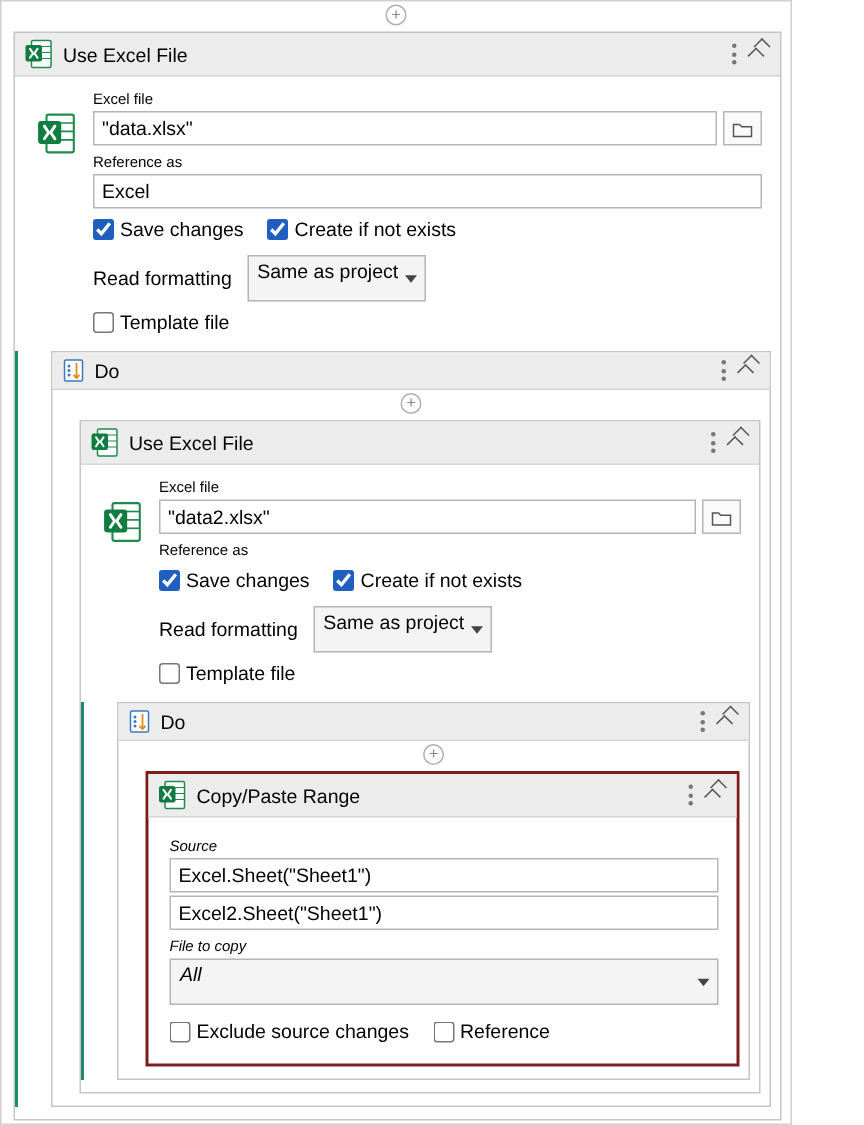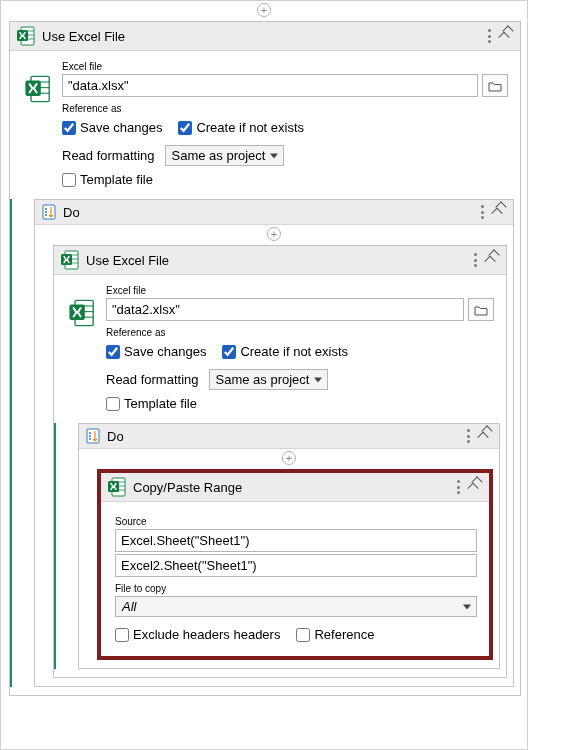--- a/index.html
+++ b/index.html
@@ -3,21 +3,21 @@
 <meta charset="utf-8">
 <style>
   * { box-sizing: border-box; font-family: "Segoe UI", Arial, sans-serif; }
   body { margin: 0; background: #fff; font-size: 13px; color: #000; }
   .stage { width: 528px; height: 750px; border: 1px solid #d0d0d0; position: relative; overflow: hidden; }
   .add-row { display:flex; justify-content:center; align-items:center; height:14px; margin:2px 0; }
   .add-btn { width:14px; height:14px; border:1px solid #b0b0b0; border-radius:50%; display:flex; align-items:center; justify-content:center; font-size:11px; color:#888; background:#fff; cursor:pointer; }
   .add-btn:before { content:"+"; line-height:1; }
 
   .activity { margin: 4px 6px 8px 8px; border:1px solid #c5c5c5; background:#fff; }
-  .activity.selected { border:4px solid #7f1d1d; }
+  .activity.selected { border:2px solid #7f1d1d; }
   .act-header { display:flex; align-items:center; background:#ececec; border-bottom:1px solid #d6d6d6; padding:4px 6px; gap:6px; cursor:move; }
   .act-header .title { flex:1; font-size:13px; }
   .act-body { padding:10px 12px 8px 14px; }
   .act-icons { display:flex; gap:8px; align-items:center; }
 
   .xl-icon { width:20px; height:20px; display:flex; align-items:center; justify-content:center; }
   .xl-big { width:28px; height:28px; }
   .xl-svg { width:100%; height:100%; }
 
   .kebab { width:4px; height:14px; display:flex; flex-direction:column; justify-content:space-between; cursor:pointer; }
@@ -33,34 +33,34 @@
   .file-row { display:flex; gap:4px; align-items:stretch; margin-bottom:6px; }
   .file-row .text-input { flex:1; }
   .browse-btn { width:26px; border:1px solid #b5b5b5; background:#fafafa; display:flex; align-items:center; justify-content:center; cursor:pointer; }
   .browse-btn svg { width:14px; height:12px; }
 
   .chk-row { display:flex; gap:16px; align-items:flex-start; margin:6px 0; }
   .chk { display:flex; align-items:center; gap:4px; font-size:13px; }
   .chk input { width:14px; height:14px; accent-color:#1f5fbf; margin:0; }
 
   .inline-row { display:flex; align-items:center; gap:10px; margin:10px 0 6px 0; }
-  .dropdown { border:1px solid #b5b5b5; background:#f4f4f4; padding:2px 18px 2px 6px; font-size:13px; position:relative; cursor:pointer; }
+  .dropdown { border:1px solid #b5b5b5; background:#f4f4f4; padding:2px 18px 12px 6px; font-size:13px; position:relative; cursor:pointer; }
   .dropdown:after { content:""; position:absolute; right:5px; top:50%; width:0; height:0; border-left:4px solid transparent; border-right:4px solid transparent; border-top:5px solid #444; transform:translateY(-50%); }
   .dropdown.wide { display:block; width:100%; flex:1;font-style:italic; }
 
   
   .do-icon { width:16px; height:16px; }
   .do-icon svg { width:100%; height:100%; }
 
   
   .nest { border-left:2px solid #1f8a70; margin-left:0; padding-left:0; }
   .nest .activity { margin-left:22px; margin-right:6px; }
 
   
-  .cp-body label.lbl { margin-top:4px; }
+  .cp-body label.lbl { margin-top:4px;font-style:italic; }
   .cp-body .text-input { margin-bottom:2px; }
 </style>
 </head>
 <body>
 <div class="stage">
 
 <svg width="0" height="0" style="position:absolute">
   <defs>
     <g id="xl">
       <rect x="4" y="1" width="13" height="18" rx="1" fill="#fff" stroke="#1f8a4c" stroke-width="1"></rect>
@@ -115,20 +115,21 @@
         <label class="lbl">Excel file</label>
         <div class="file-row">
           <input class="text-input" value="&quot;data.xlsx&quot;" style="">
           <div class="browse-btn">
                 <svg viewBox="0 0 14 12">
                   <use href="#folder"></use>
                 </svg>
               </div>
         </div>
         <label class="lbl">Reference as</label>
+        <input class="text-input" value="Excel" style="">
         <div class="chk-row">
           <label class="chk">
                 <input type="checkbox" checked="" style="">
                 <span>Save changes</span>
               </label>
           <label class="chk">
                 <input type="checkbox" checked="" style="">
                 <span>Create if not exists</span>
               </label>
         </div>
@@ -260,21 +261,21 @@
               </div>
               <div class="act-body cp-body">
                 <label class="lbl">Source</label>
                 <input class="text-input" value="Excel.Sheet(&quot;Sheet1&quot;)" style="">
                 <input class="text-input" value="Excel2.Sheet(&quot;Sheet1&quot;)" style="">
                 <label class="lbl">File to copy</label>
                 <div class="dropdown wide"><span>All</span></div>
                 <div class="chk-row" style="margin-top:10px">
                   <label class="chk">
                         <input type="checkbox" style="">
-                        <span>Exclude headers headers</span>
+                        <span>Exclude source changes</span>
                       </label>
                   <label class="chk">
                         <input type="checkbox" style="">
                         <span>Reference</span>
                       </label>
                 </div>
               </div>
             </div>
 
           </div>

